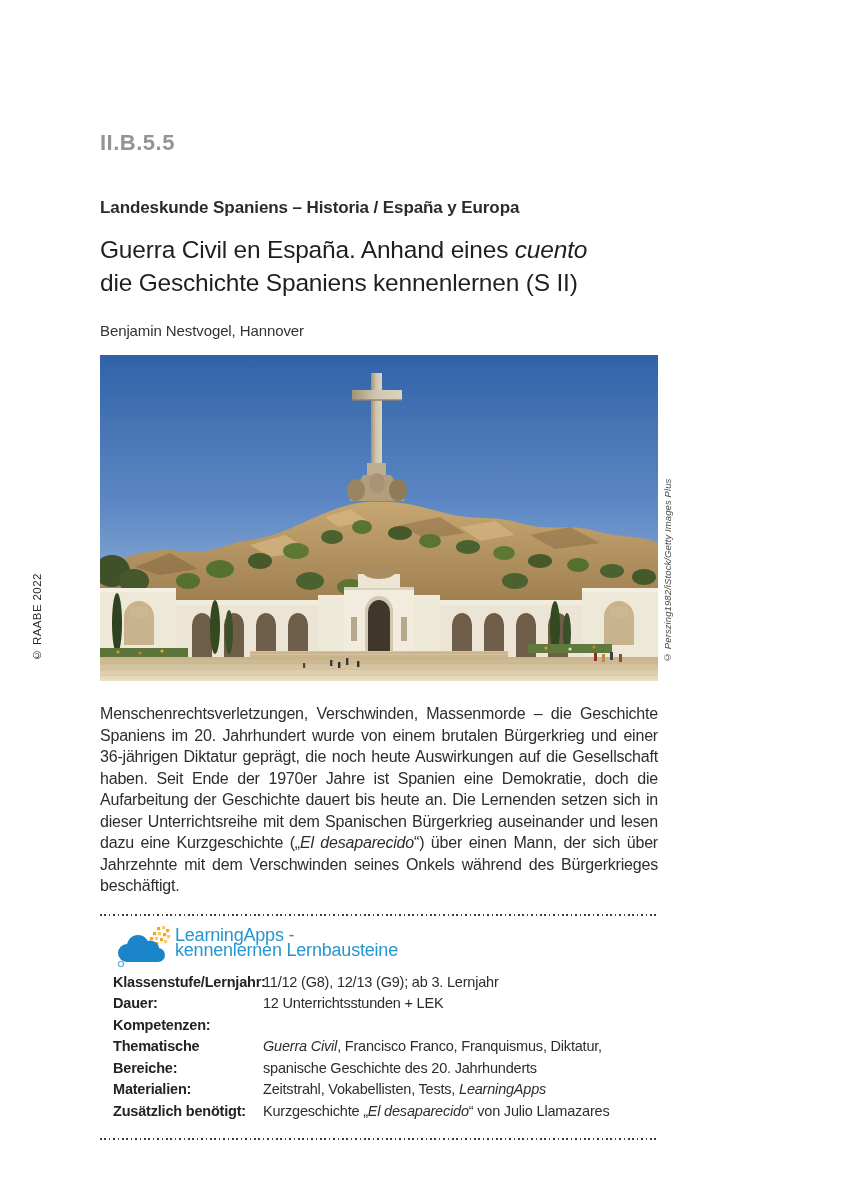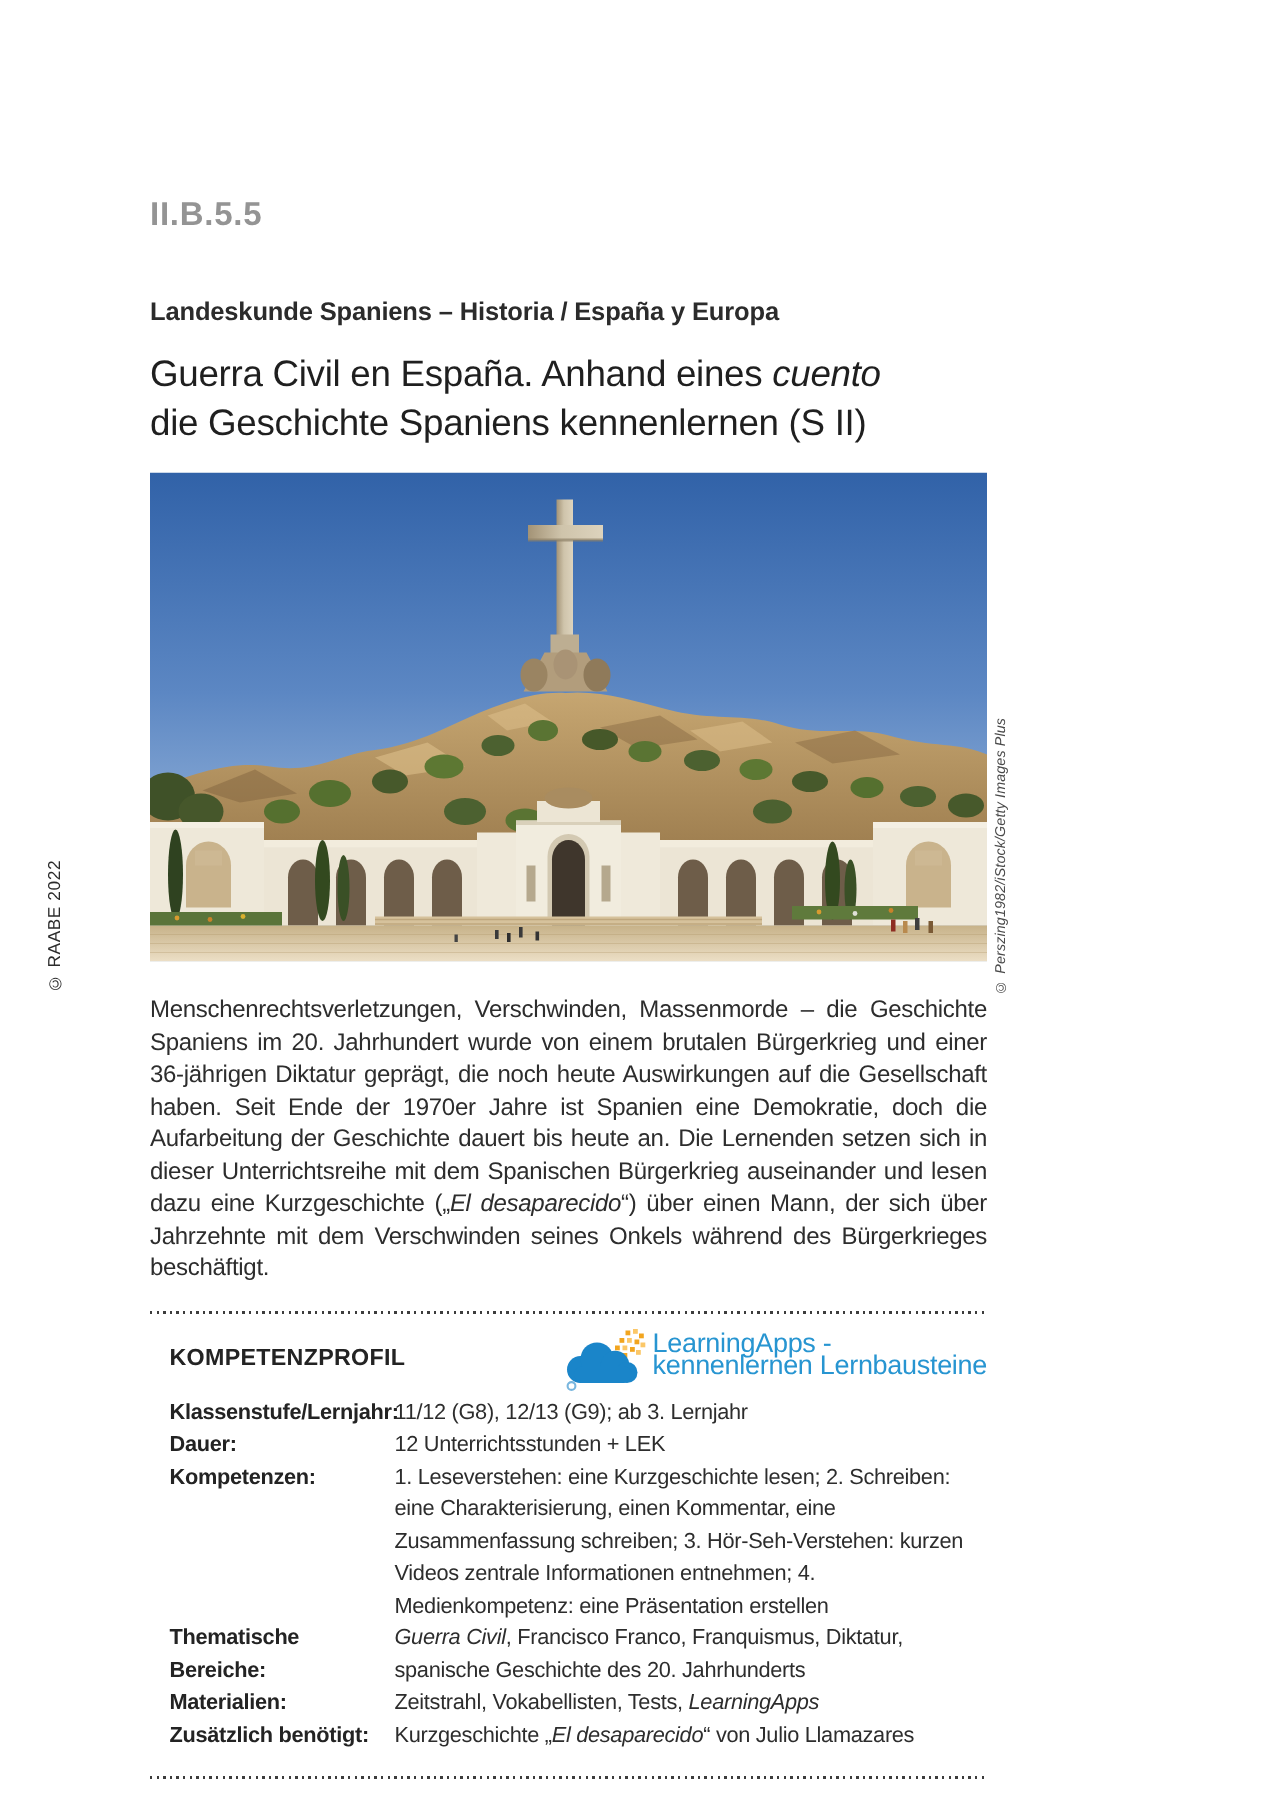--- a/index.html
+++ b/index.html
@@ -90,20 +90,21 @@
 
 <div class="page">
 
   <div class="vtext raabe">© RAABE 2022</div>
   <div class="vtext credit">© Perszing1982/iStock/Getty Images Plus</div>
 
   <div class="content">
     <div class="code">II.B.5.5</div>
     <div class="series">Landeskunde Spaniens – Historia / España y Europa</div>
     <div class="title"><span>Guerra Civil en España. Anhand eines </span><span class="it">cuento</span><br><span>die Geschichte Spaniens kennenlernen (S II)</span></div>
+    <div class="author">Benjamin Nestvogel, Hannover</div>
 
     <div class="photo-wrap">
       <svg width="558" height="326" viewBox="0 0 558 326" xmlns="http://www.w3.org/2000/svg">
         <defs>
           <linearGradient id="sky" x1="0" y1="0" x2="0" y2="1">
             <stop offset="0" stop-color="#3162a8"></stop>
             <stop offset="0.45" stop-color="#5c87c3"></stop>
             <stop offset="0.8" stop-color="#96b4da"></stop>
             <stop offset="1" stop-color="#bccfe8"></stop>
           </linearGradient>
@@ -245,21 +246,20 @@
         </g>
       </svg>
     </div>
 
     <div class="intro"><span>Menschenrechtsverletzungen, Verschwinden, Massenmorde – die Geschichte Spaniens im 20. Jahrhundert wurde von einem brutalen Bürgerkrieg und einer 36-jährigen Diktatur geprägt, die noch heute Auswirkungen auf die Gesellschaft haben. Seit Ende der 1970er Jahre ist Spanien eine Demokratie, doch die Aufarbeitung der Geschichte dauert bis heute an. Die Lernenden setzen sich in dieser Unterrichtsreihe mit dem Spanischen Bürgerkrieg auseinander und lesen dazu eine Kurzgeschichte („</span><span class="it">El desaparecido</span><span>“) über einen Mann, der sich über Jahrzehnte mit dem Verschwinden seines Onkels während des Bürgerkrieges beschäftigt.</span></div>
 
     <div class="dotted top"></div>
 
     <div class="profile">
       <div class="profile-head">
-        <div class="profile-heading">KOMPETENZPROFIL</div>
         <div class="logo">
           <svg width="58" height="44" viewBox="0 0 58 44">
             <g fill="#f2a51f">
               <rect x="44" y="2" width="3.2" height="3.2"></rect>
                 <rect x="53" y="4" width="3.2" height="3.2"></rect>
               <rect x="40" y="7" width="3.2" height="3.2"></rect>
                 <rect x="50" y="8" width="3.2" height="3.2"></rect>
               <rect x="37" y="12" width="3.2" height="3.2"></rect>
                 <rect x="47" y="13" width="3.2" height="3.2"></rect>
               <rect x="42" y="17" width="3.2" height="3.2"></rect>
@@ -292,21 +292,20 @@
         <div class="prow">
           <div class="plabel">Klassenstufe/Lernjahr:</div>
           <div class="pvalue">11/12 (G8), 12/13 (G9); ab 3. Lernjahr</div>
         </div>
         <div class="prow">
           <div class="plabel">Dauer:</div>
           <div class="pvalue">12 Unterrichtsstunden + LEK</div>
         </div>
         <div class="prow">
           <div class="plabel">Kompetenzen:</div>
-          <div class="pvalue">1. Leseverstehen: eine Kurzgeschichte lesen; 2. Schreiben: eine Charakterisierung, einen Kommentar, eine Zusammenfassung schreiben; 3. Hör-Seh-Verstehen: kurzen Videos zentrale Informationen entnehmen; 4. Medienkompetenz: eine Präsentation erstellen</div>
         </div>
         <div class="prow">
           <div class="plabel">Thematische Bereiche:</div>
           <div class="pvalue"><span class="it">Guerra Civil</span><span>, Francisco Franco, Franquismus, Diktatur, spanische Geschichte des 20. Jahrhunderts</span></div>
         </div>
         <div class="prow">
           <div class="plabel">Materialien:</div>
           <div class="pvalue"><span>Zeitstrahl, Vokabellisten, Tests, </span><span class="it">LearningApps</span></div>
         </div>
         <div class="prow">

